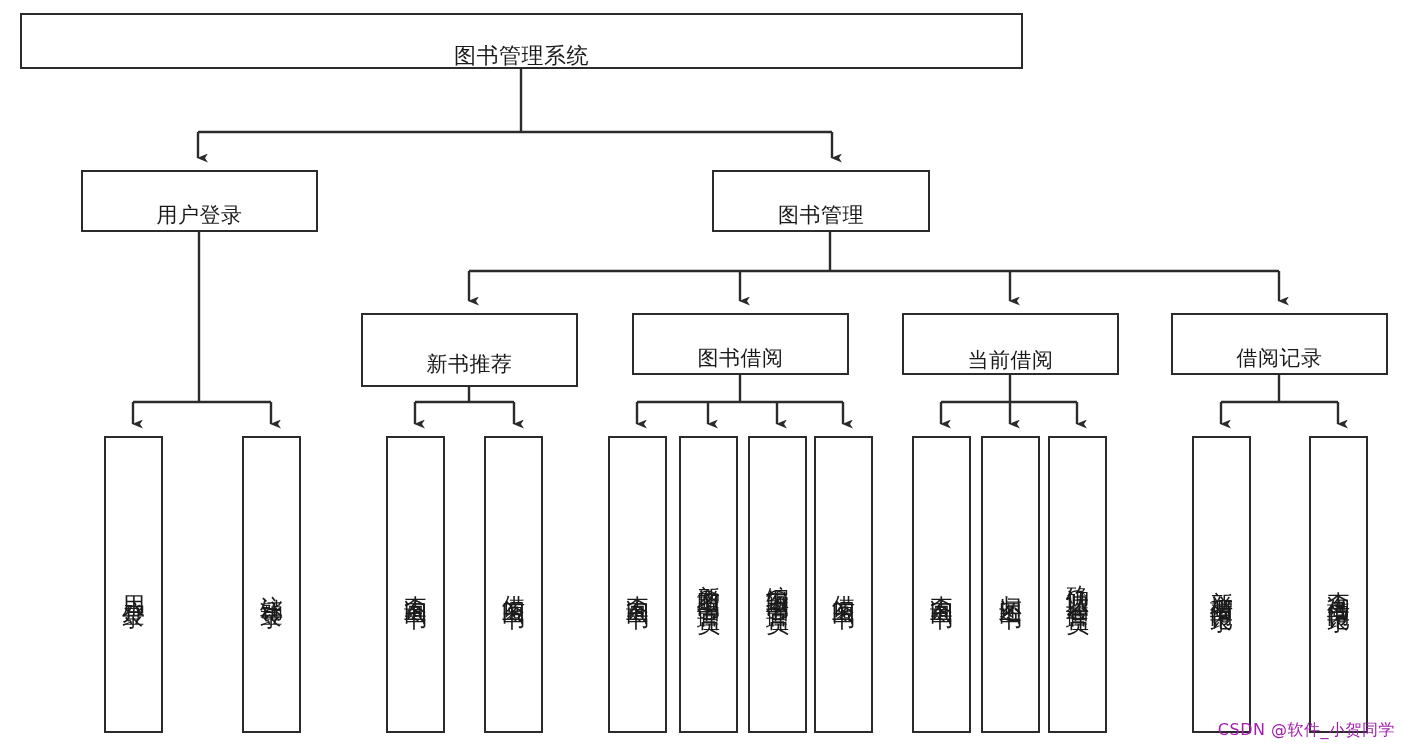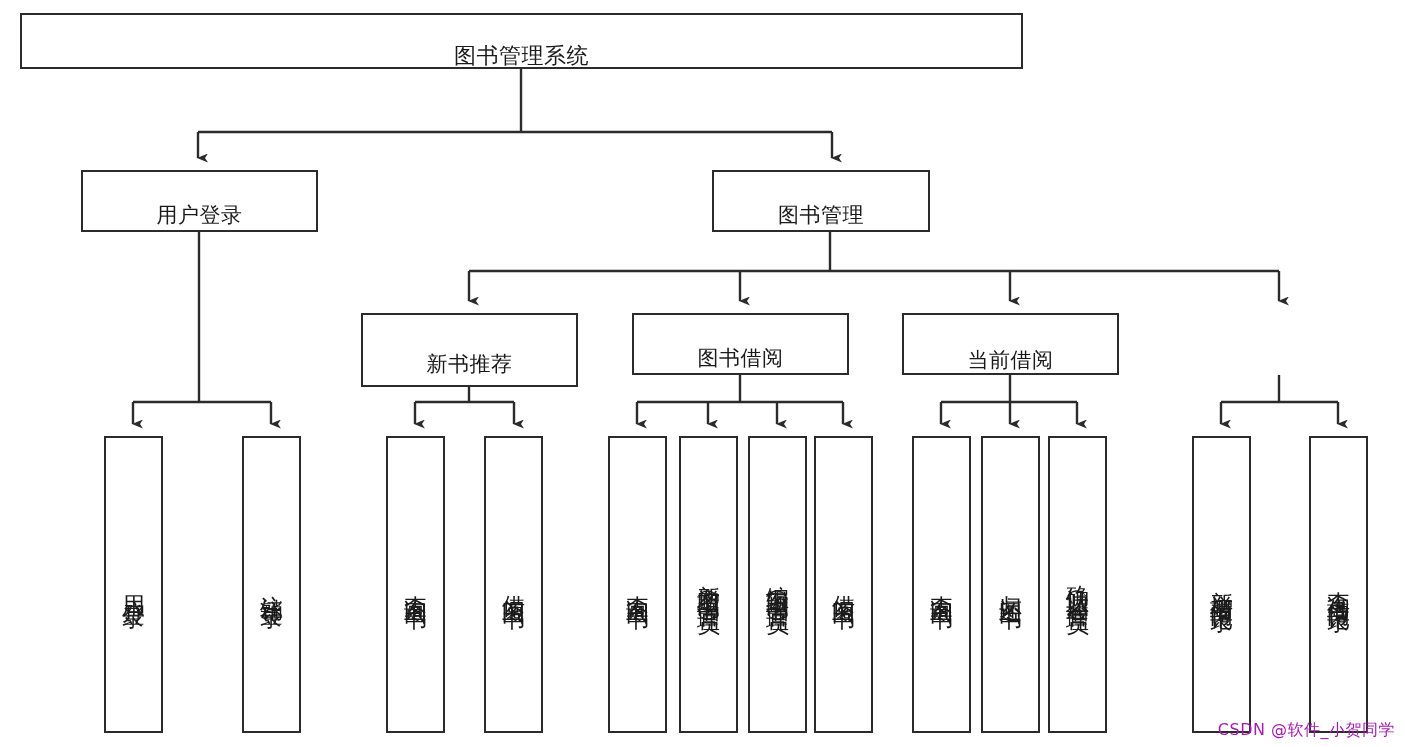--- a/index.html
+++ b/index.html
@@ -145,20 +145,23 @@
 
   <div class="node horiz" style="left:361px; top:313px; width:217px; height:74px;">
     <span class="node-label">新书推荐</span>
   </div>
   <div class="node horiz" style="left:632px; top:313px; width:217px; height:62px;align-items:center;">
     <span class="node-label">图书借阅</span>
   </div>
   <div class="node horiz" style="left:902px; top:313px; width:217px; height:62px;align-items:flex-end;">
     <span class="node-label">当前借阅</span>
   </div>
+  <div class="node horiz" style="left:1171px; top:313px; width:217px; height:62px;">
+    <span class="node-label">借阅记录</span>
+  </div>
 
   <div class="node vert" style="left:104px; top:436px; width:59px; height:297px;">
     <span class="node-label">用户登录</span>
   </div>
   <div class="node vert" style="left:242px; top:436px; width:59px; height:297px;">
     <span class="node-label">注销登录</span>
   </div>
 
   <div class="node vert" style="left:386px; top:436px; width:59px; height:297px;">
     <span class="node-label">查询图书</span>

